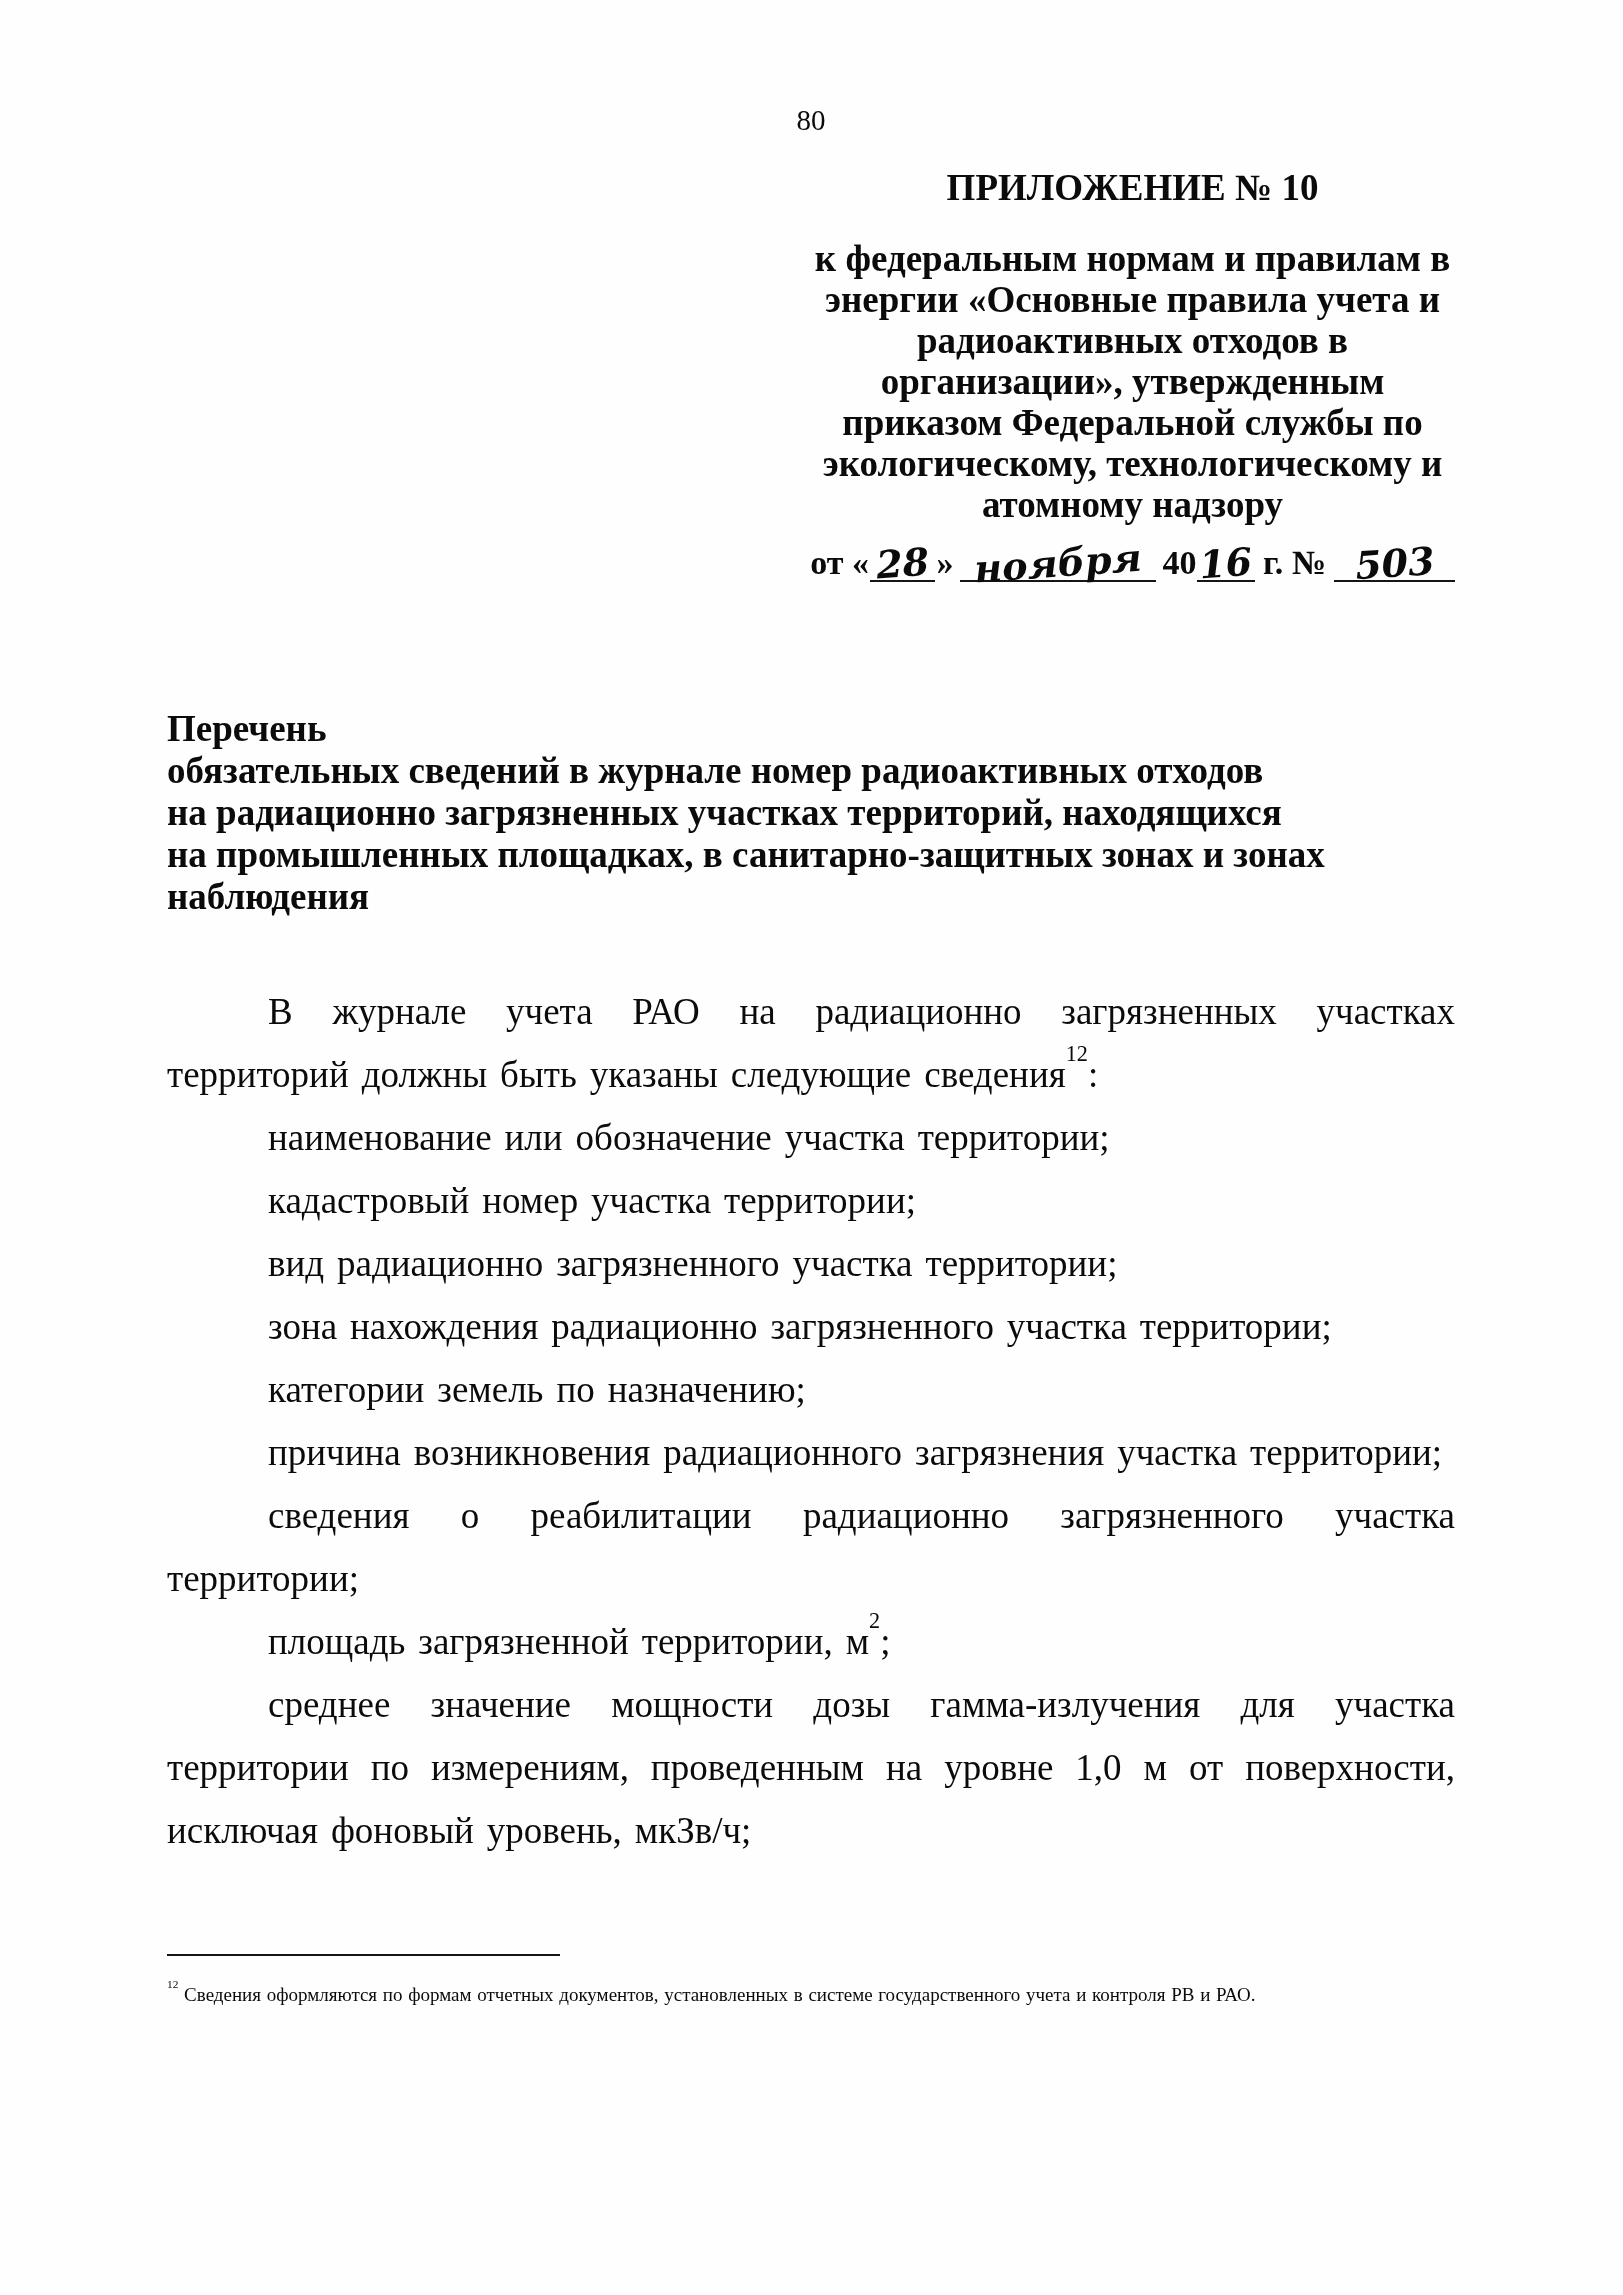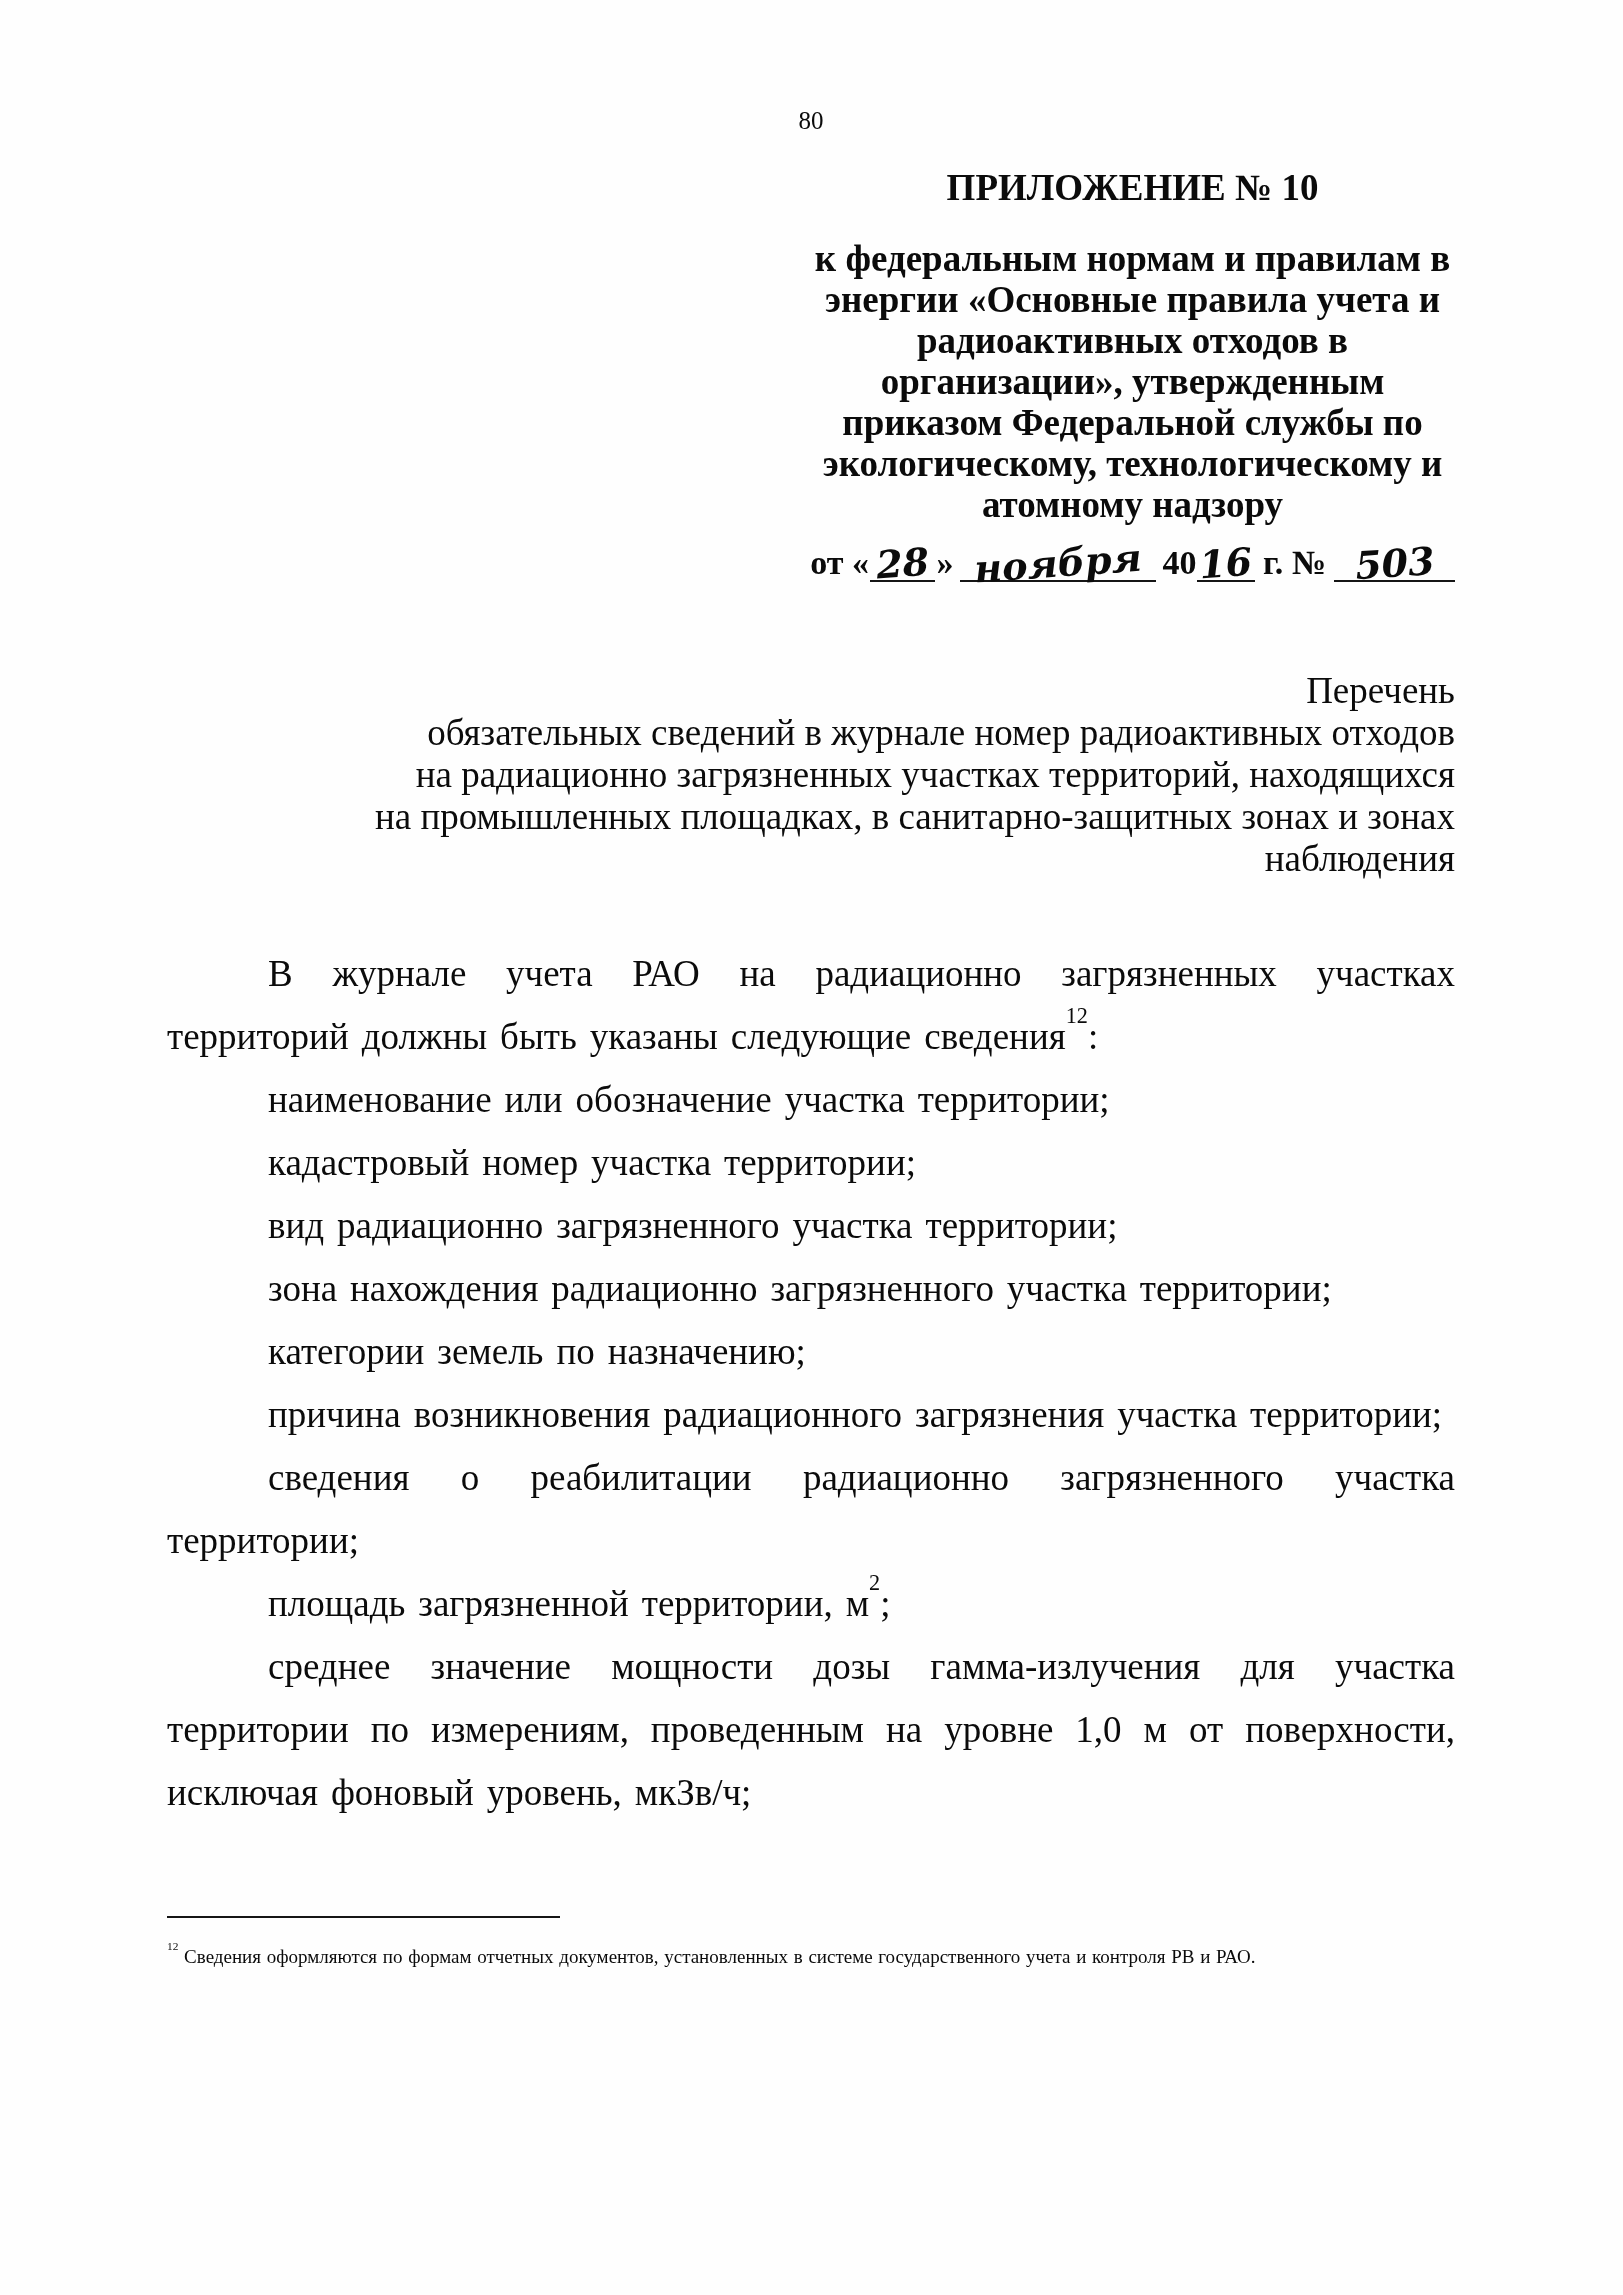--- a/index.html
+++ b/index.html
@@ -11,21 +11,21 @@
     height: 2295px;
     background: #fefefe;
     color: #0b0b0b;
     font-family: "Liberation Serif", serif;
     padding: 101px 168px 0 167px;
     overflow: hidden;
   }
 
   .page-number {
     text-align: center;
-    font-size: 25px;
+    font-size: 29px;
     line-height: 39px;
     margin-bottom: 26px;
   }
 
   
   .appendix {
     width: 645px;
     margin-left: auto;
     margin-right: 0;
     text-align: center;
@@ -63,23 +63,23 @@
   .handwritten {
     display: inline-block;
     font-style: italic;
     font-family: "DejaVu Serif", serif;
     font-size: 38px;
     transform: rotate(-4deg) translateY(2.6px);
   }
 
   
   .doc-title {
-    margin-top: 79px;
-    text-align: right;
-    font-weight: normal;
+    margin-top: 117px;
+    text-align: left;
+    font-weight: bold;
     font-size: 37px;
     line-height: 42px;
   }
 
   
   .body-text { margin-top: 62px; }
   .para {
     margin: 0;
     font-size: 37px;
     line-height: 63px;

